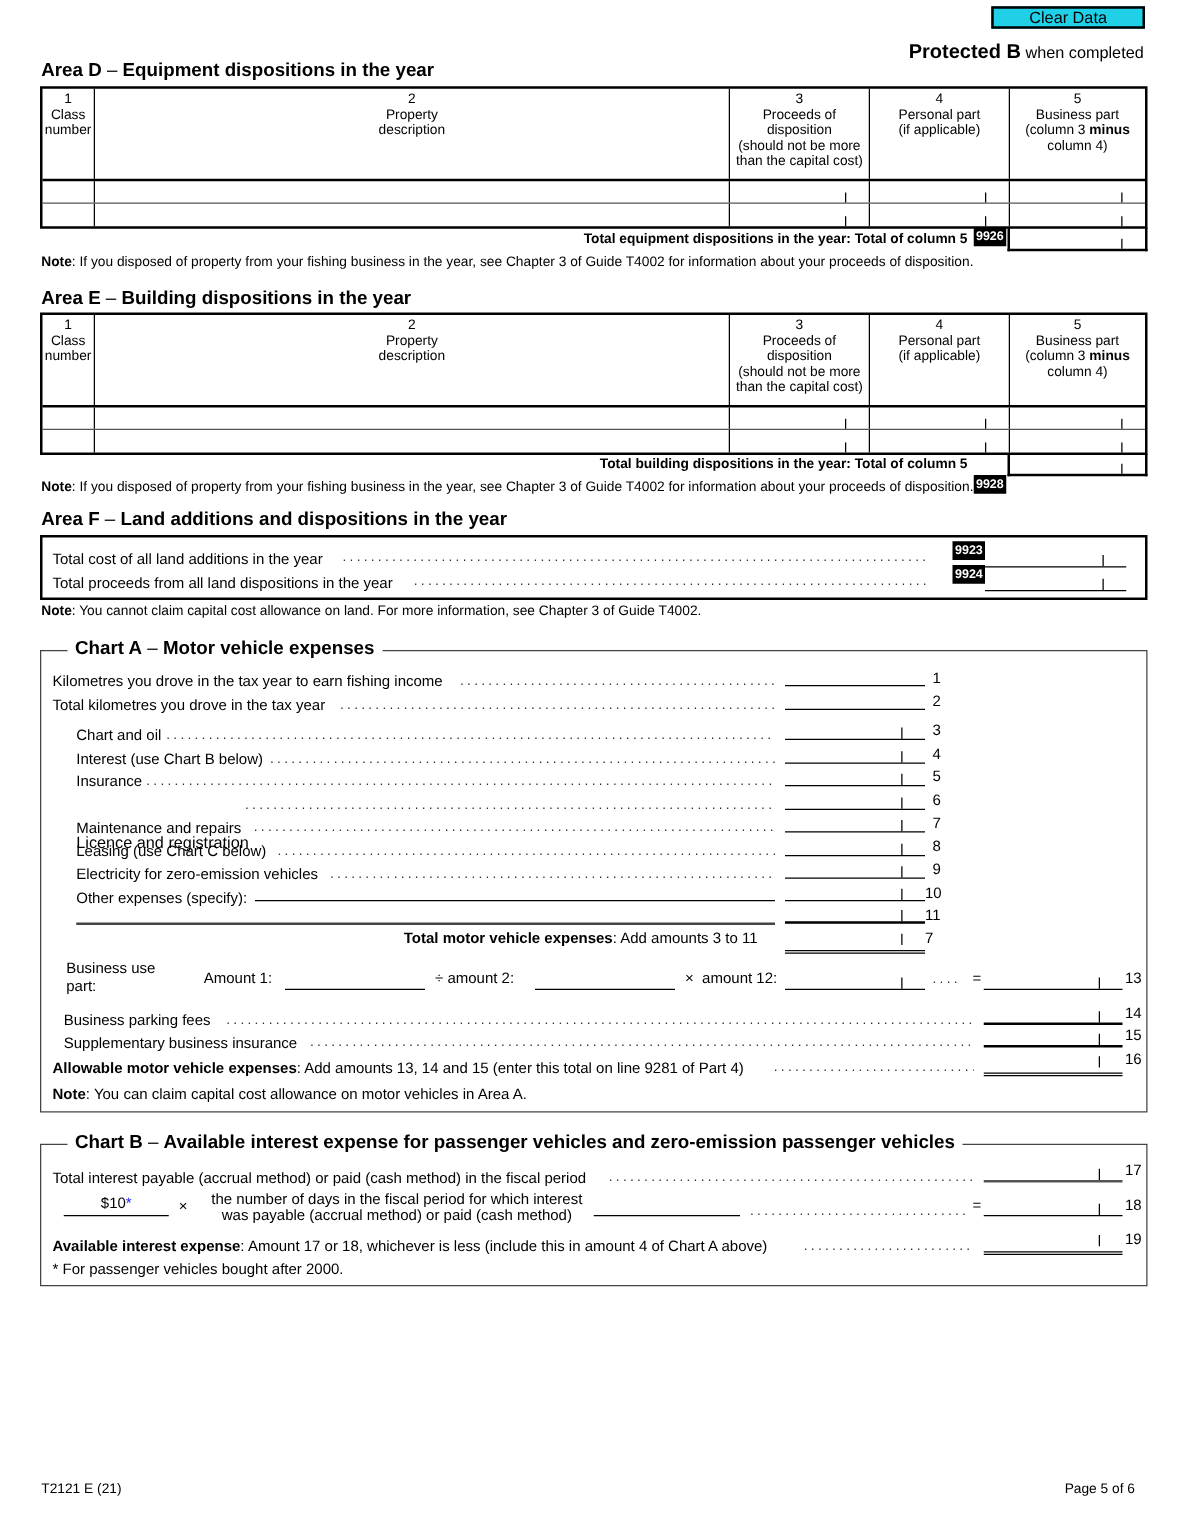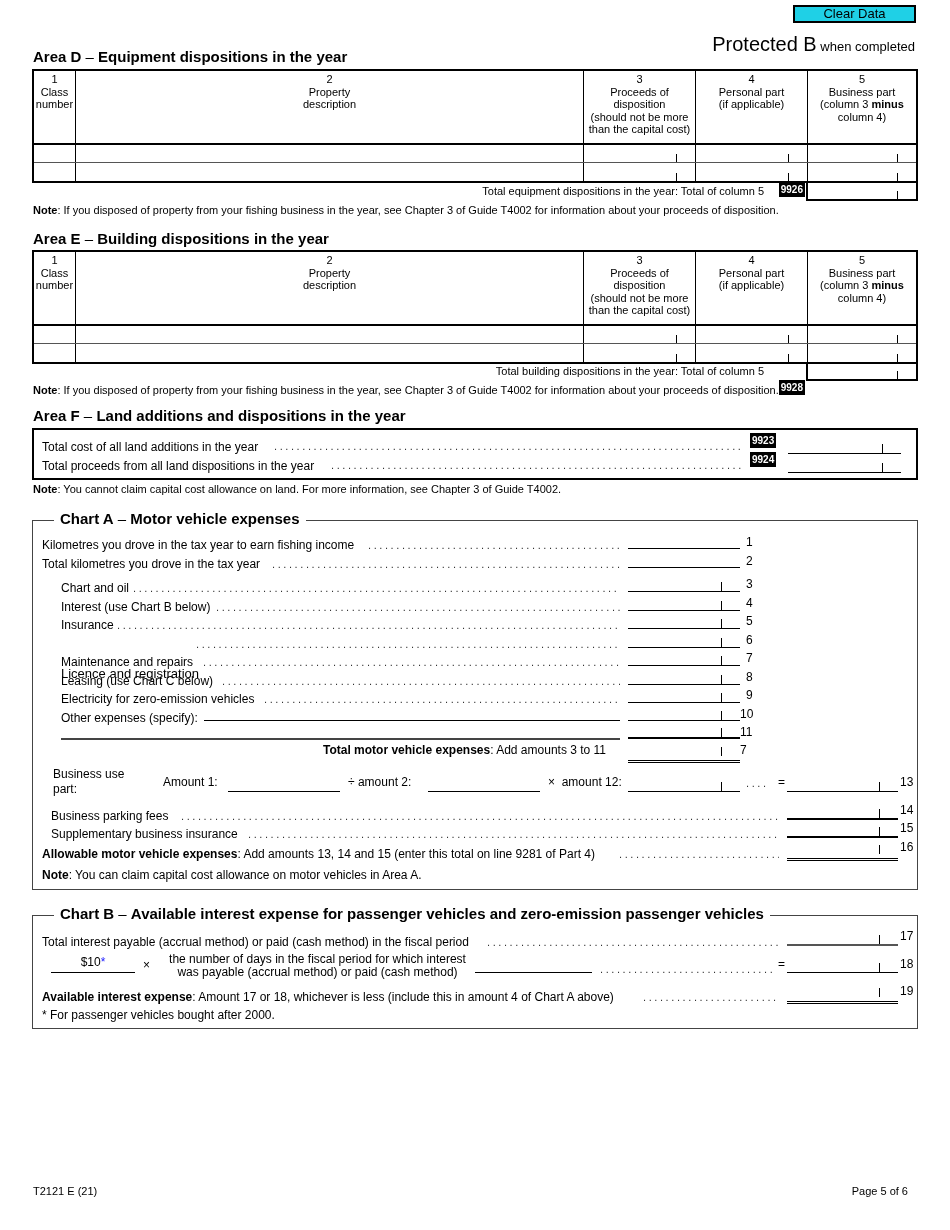--- a/index.html
+++ b/index.html
@@ -3,41 +3,41 @@
 <meta charset="utf-8">
 <style>
   * { box-sizing: border-box; margin: 0; padding: 0; }
   html, body { width: 950px; height: 1230px; background: #fff; }
   body { position: relative; font-family: "Liberation Sans", sans-serif; color: #000; font-size: 12px; overflow: hidden; }
   .abs { position: absolute; }
 
   
   .clear-btn { left: 793px; top: 5px; width: 123px; height: 18px; background: #1fd0e6; border: 2px solid #000; font-size: 13px; text-align: center; line-height: 14px; cursor: pointer; }
   .protected { right: 35px; top: 33px; font-size: 13px; }
-  .protected b { font-weight: normal; font-size: 20px; }
+  .protected b { font-weight: bold; font-size: 16px; }
 
   .area-title { left: 33px; font-size: 15px; font-weight: bold; text-align: center; }
   .area-title .dash { font-weight: normal; }
 
   
   .disp-table { left: 32px; width: 886px; border: 2px solid #000; }
   .disp-table .hdr { display: flex; height: 74px; border-bottom: 2px solid #000; }
   .disp-table .hdr > div { text-align: center; font-size: 11px; line-height: 12.5px; padding-top: 2px; border-right: 1px solid #000; }
   .disp-table .hdr > div:last-child { border-right: none; }
   .c1 { width: 42px; } .c2 { width: 508px; } .c3 { width: 112px; } .c4 { width: 112px; } .c5 { flex: 1; }
   .disp-table .row { display: flex; height: 18px; border-bottom: 1px solid #555; }
   .disp-table .row:last-child { border-bottom: none; }
   .disp-table .row > div { border-right: 1px solid #000; position: relative; }
   .disp-table .row > div:last-child { border-right: none; }
   .tick { position: absolute; right: 18px; bottom: 0; width: 1px; height: 8px; background: #000; }
   .disp-table .row input { border: none; width: 100%; height: 100%; background: transparent; font-size: 11px; padding: 0 3px; }
 
   .total-row { left: 32px; width: 886px; height: 19px; }
-  .total-label { position: absolute; right: 154px; top: 3px; font-size: 11px; font-weight: normal; }
-  .code { position: absolute; background: #000; color: #fff; font-size: 10px; font-weight: bold; padding: 1px 2px; line-height: 13px; }
+  .total-label { position: absolute; right: 144px; top: 3px; font-size: 11px; font-weight: bold; }
+  .code { position: absolute; background: #000; color: #fff; font-size: 10px; font-weight: bold; padding: 1px 2px; line-height: 13px; margin-left: 12px; }
   .total-box { position: absolute; right: 0; top: 0; width: 112px; height: 19px; border: 2px solid #000; border-top: none; }
 
   .note { left: 33px; font-size: 11px; }
   .note b { font-weight: bold; }
 
   
   .areaf-box { left: 32px; top: 428px; width: 886px; height: 52px; border: 2px solid #000; }
   .lined-row { position: absolute; font-size: 12px; white-space: nowrap; }
   .dots { position: absolute; overflow: hidden; white-space: nowrap; letter-spacing: 2.6px; color: #333; font-size: 11px; }
   .amt-line { position: absolute; height: 16px; border-bottom: 1px solid #000; }

